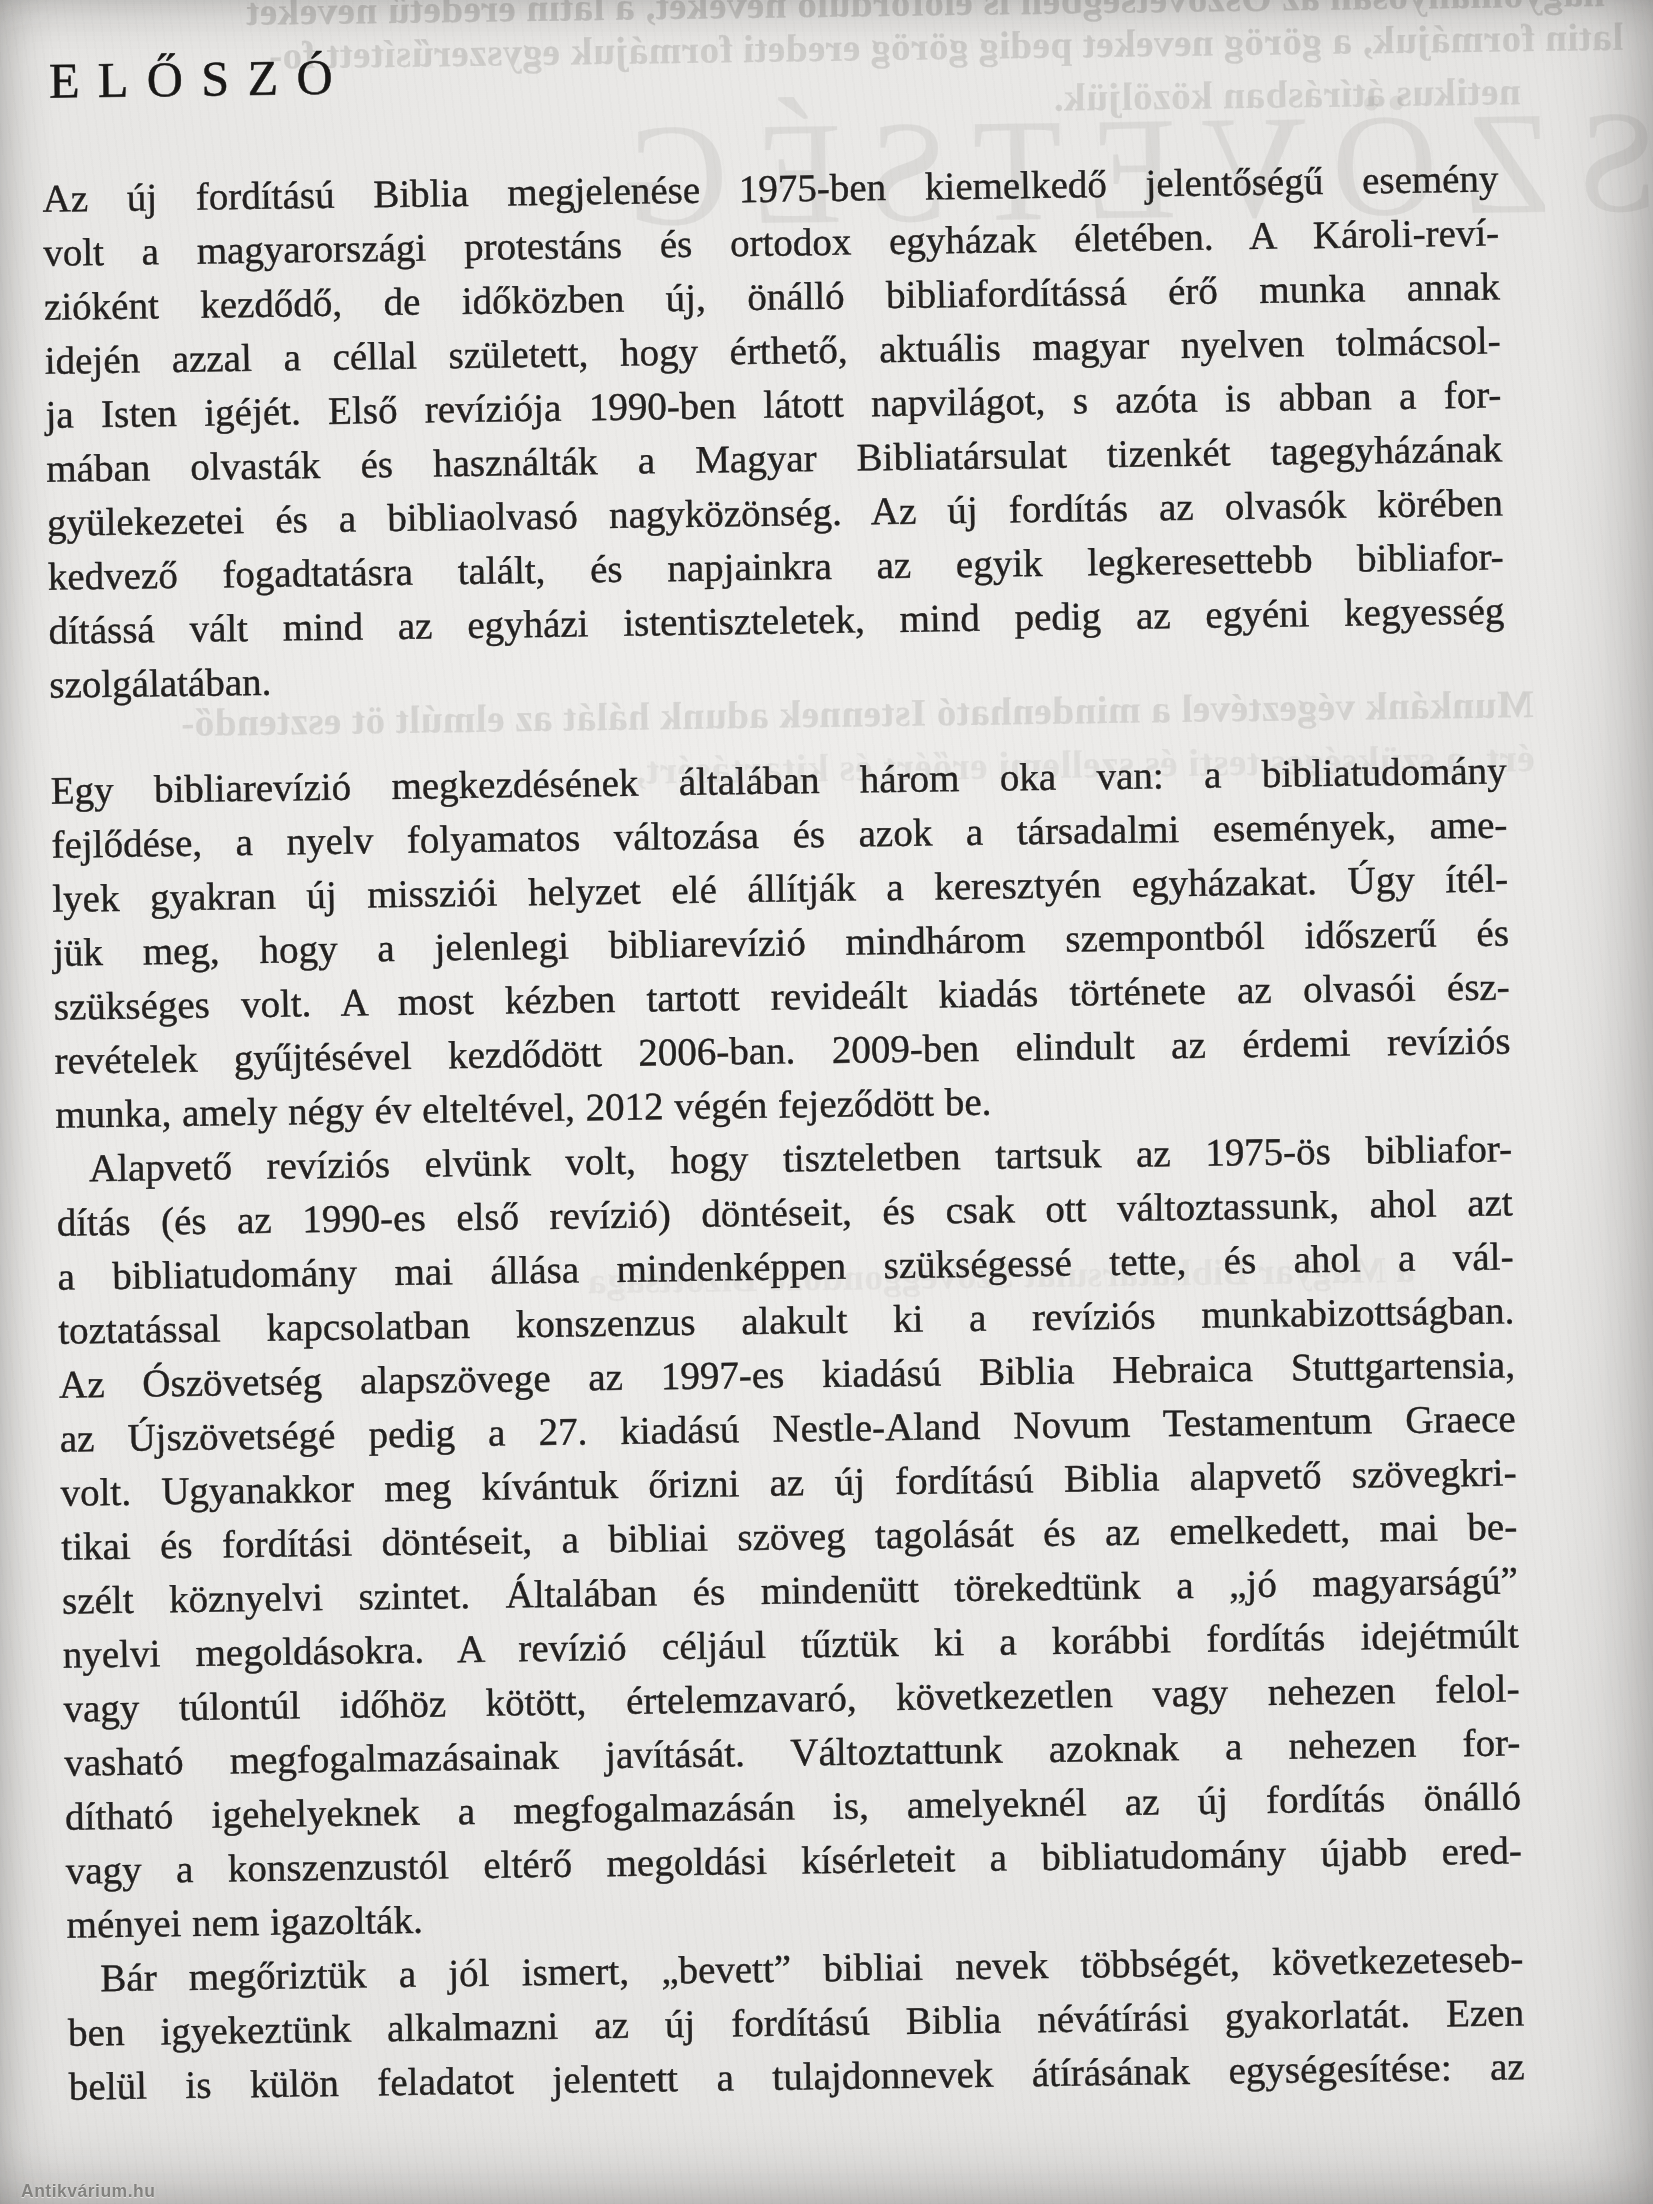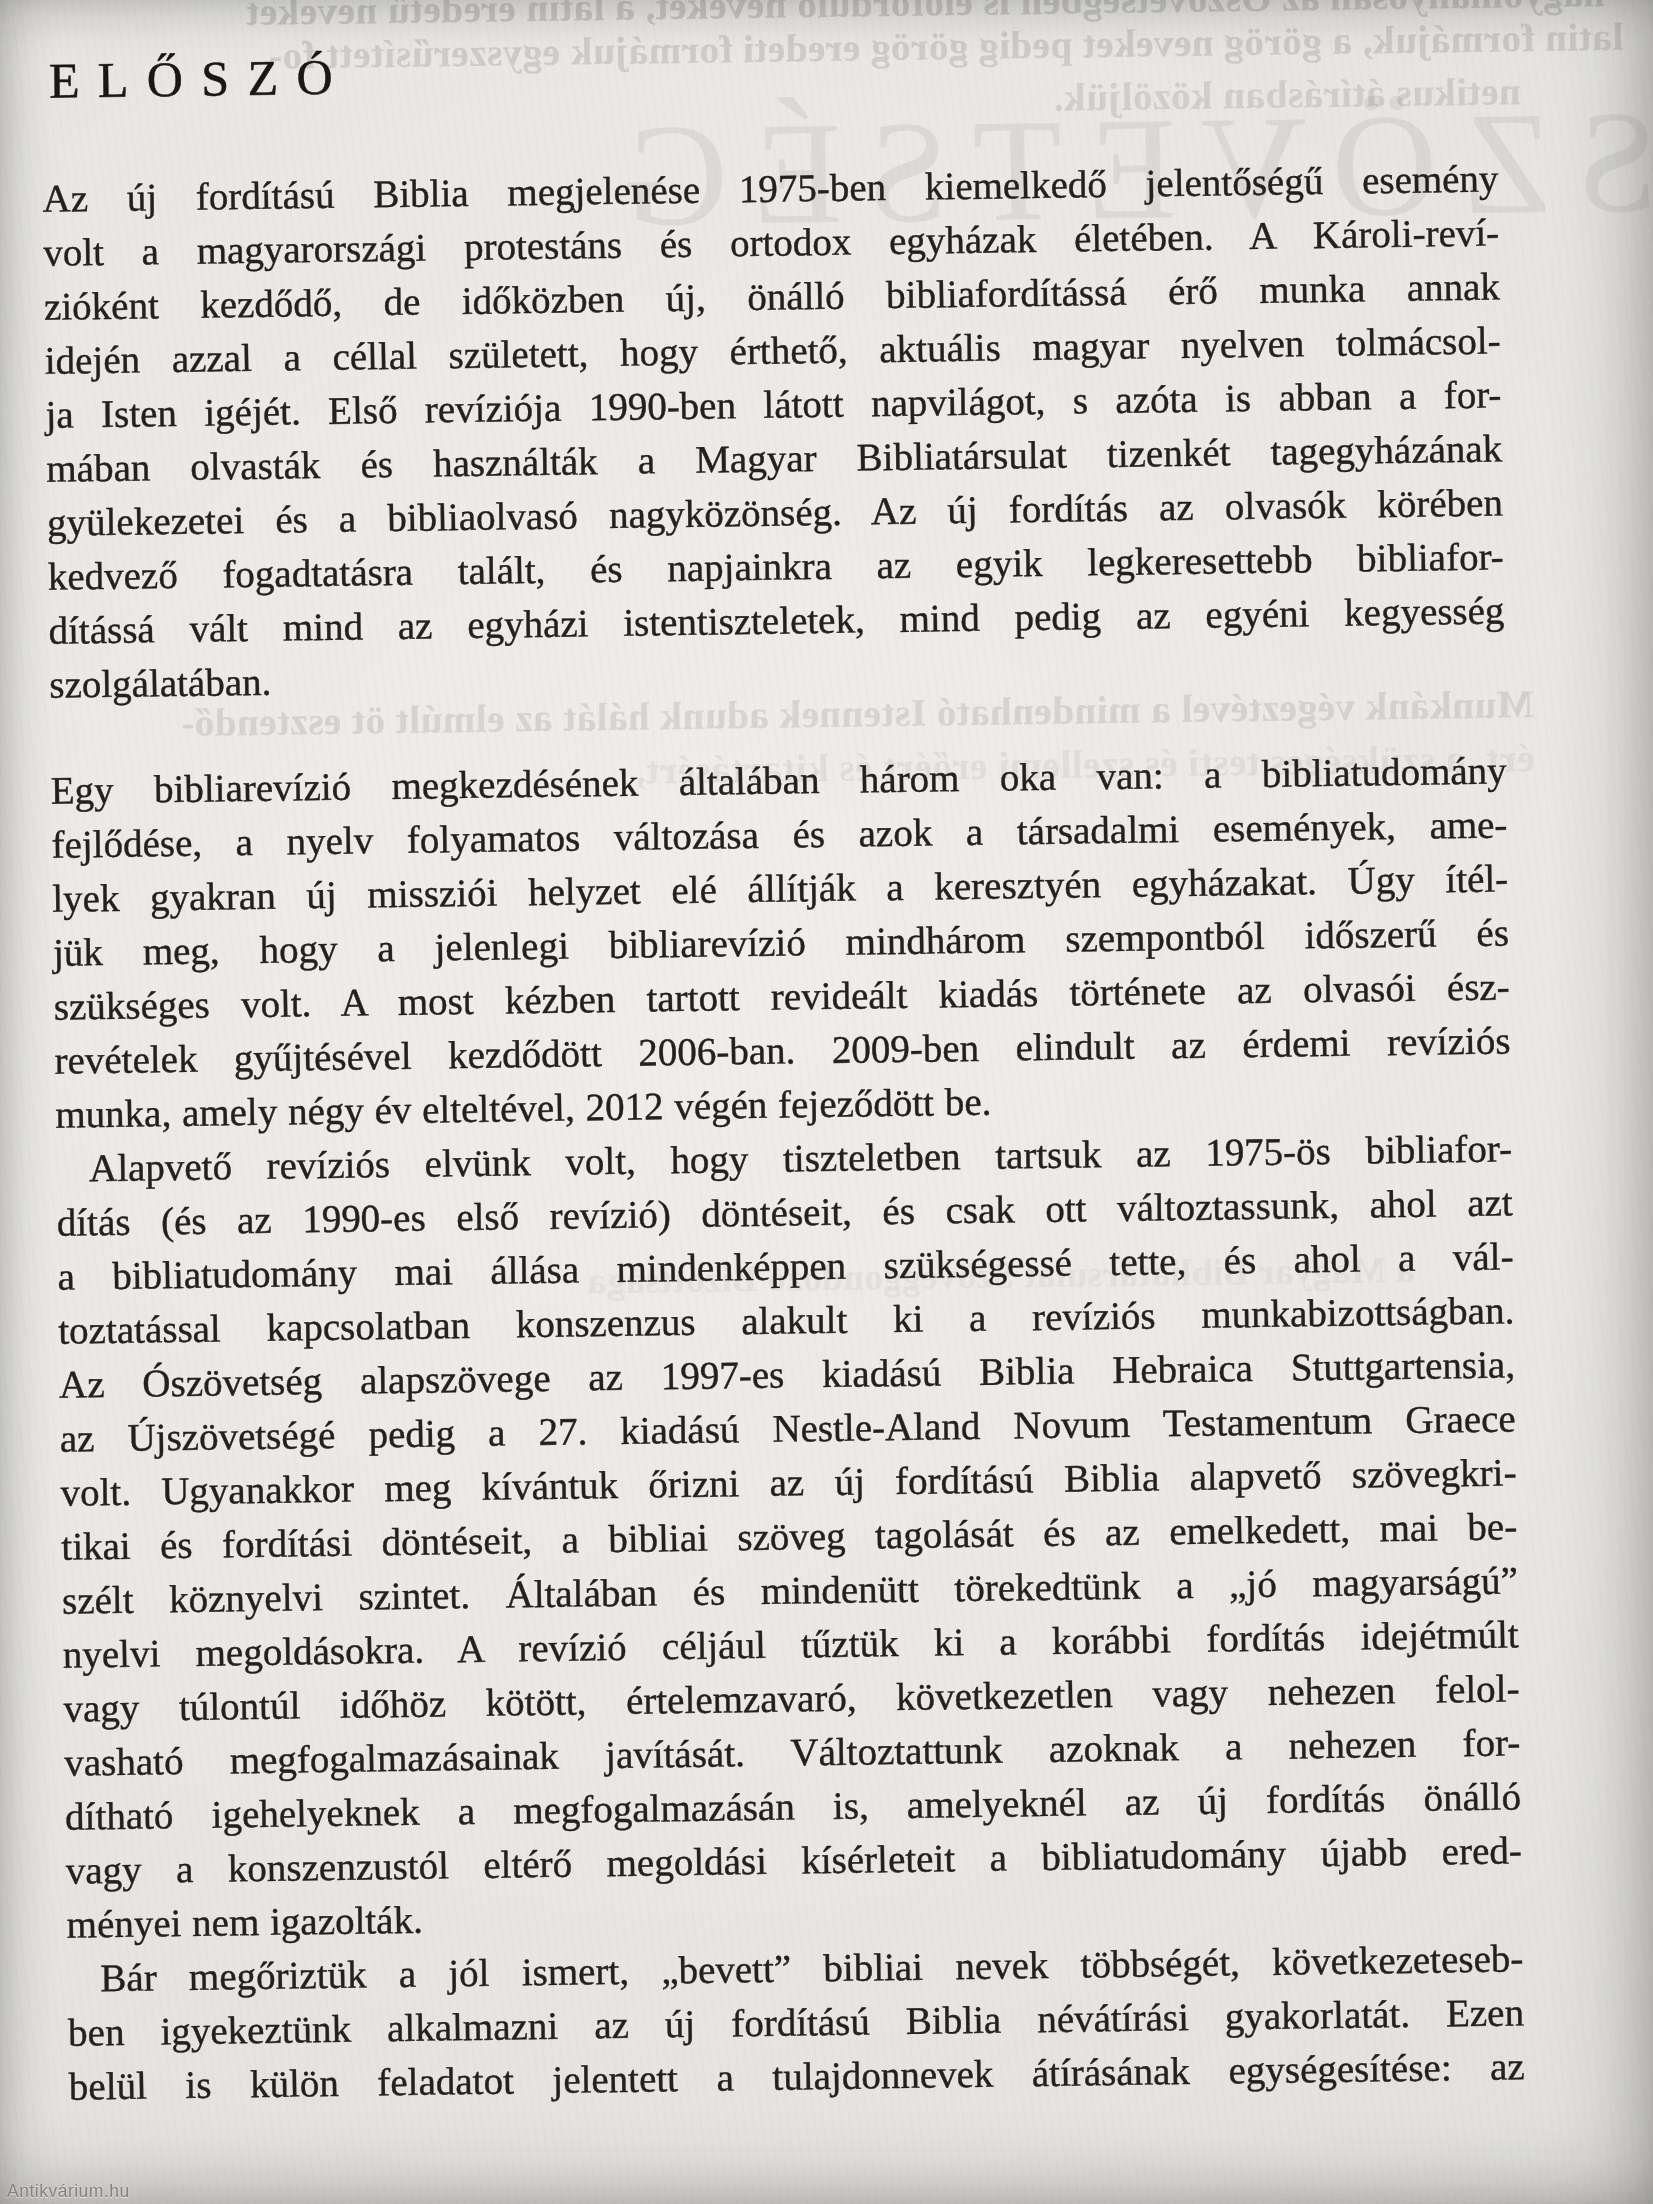--- a/index.html
+++ b/index.html
@@ -66,24 +66,24 @@
     height: 54px;
     text-align: justify;
     text-align-last: justify;
     word-spacing: 1px;
   }
   .line.last { text-align-last: left; }
   .para.indent .line:first-child { text-indent: 33px; }
   
   .watermark {
     position: absolute;
-    left: 7px; bottom: 2.9px;
+    left: 21px; bottom: 2.9px;
     font-family: "Liberation Sans", "DejaVu Sans", sans-serif;
     font-size: 17.5px;
-    font-weight: normal;
+    font-weight: bold;
     letter-spacing: 0.5px;
     color: #83827f;
     text-shadow: 0 1px 0 rgba(255,255,255,0.55), 0 0 2.9px rgba(255,255,255,0.35);
   }
 </style>
 </head>
 <body>
 
 <div class="photo">
   <div class="tilt">

